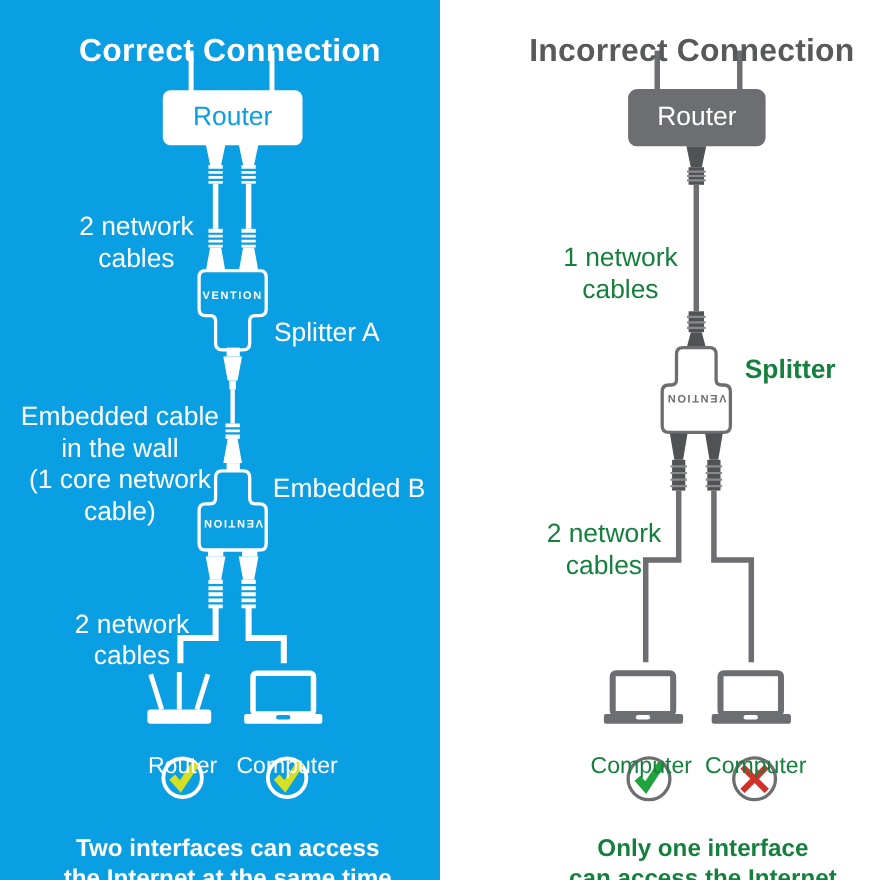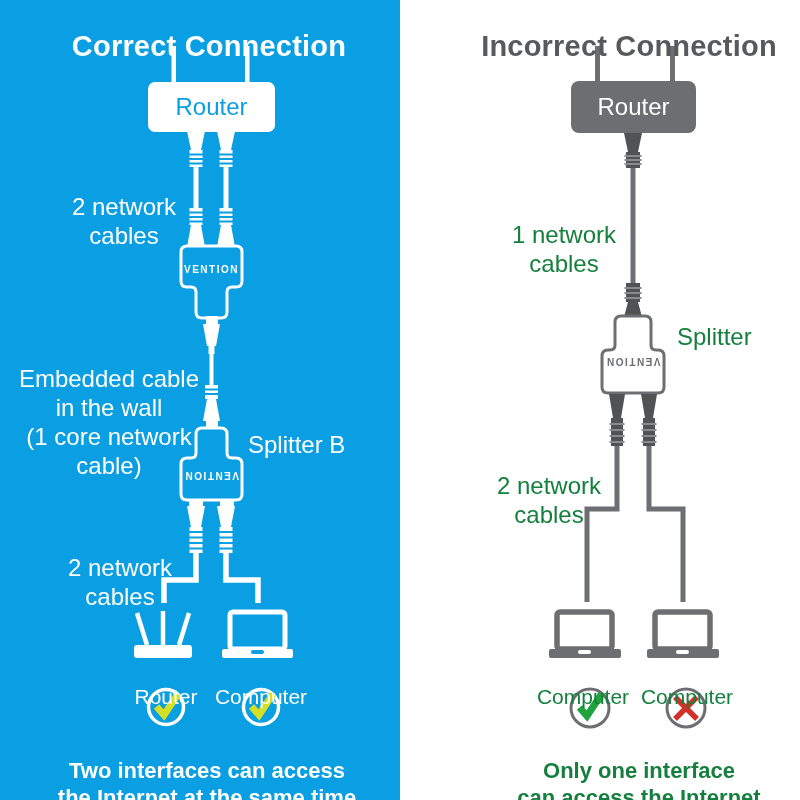--- a/index.html
+++ b/index.html
@@ -114,26 +114,27 @@
         <circle cx="261" cy="707" r="17.5" fill="none" stroke="#FFFFFF" stroke-width="3.5"></circle>
         <polyline points="251.5,706.5 259,715 273,694" fill="none" stroke="#D5DF23" stroke-width="7"></polyline>
       </g>
     </svg>
 
     <div class="txt title ctr" style="left:9px; top:7px; width:400px;">Correct Connection</div>
     <div class="txt routerlbl" style="left:148px; top:82px; width:127px; line-height:50px; color:#0A9EE2;">Router</div>
     <div class="txt lbl ctr" style="left:24px; top:169px; width:200px;">2 network
 cables</div>
     <div class="txt vention" style="left:181px; top:264px; width:61px; color:#FFFFFF;">VENTION</div>
+    <div class="txt lbl" style="left:249px; top:288px;">Splitter A</div>
     <div class="txt lbl ctr" style="left:9px; top:341px; width:200px;">Embedded cable
 in the wall
 (1 core network
 cable)</div>
     <div class="txt vention flip" style="left:181px; top:470px; width:61px; color:#FFFFFF;">VENTION</div>
-    <div class="txt lbl" style="left:248px; top:430px;">Splitter B</div>
+    <div class="txt lbl" style="left:248px; top:430px;">Embedded B</div>
     <div class="txt lbl ctr" style="left:20px; top:530px; width:200px;">2 network
 cables</div>
     <div class="txt dev ctr" style="left:106px; top:662px; width:120px;">Router</div>
     <div class="txt dev ctr" style="left:201px; top:662px; width:120px;">Computer</div>
     <div class="txt cap ctr" style="left:7px; top:734px; width:400px;">Two interfaces can access
 the Internet at the same time</div>
   </div>
 
   <div class="panel" id="panel-right">
 
@@ -195,21 +196,21 @@
         <line x1="266" y1="697" x2="288" y2="719" stroke="#D0312B" stroke-width="5.5"></line>
         <line x1="288" y1="697" x2="266" y2="719" stroke="#D0312B" stroke-width="5.5"></line>
       </g>
     </svg>
 
     <div class="txt title ctr" style="left:20px; top:7px; width:400px;">Incorrect Connection</div>
     <div class="txt routerlbl" style="left:162px; top:81px; width:125px; line-height:52px; color:#FFFFFF;">Router</div>
     <div class="txt lbl ctr" style="left:55px; top:197px; width:200px;">1 network
 cables</div>
     <div class="txt vention flip" style="left:193px; top:356px; width:62px; color:#6D6E71;">VENTION</div>
-    <div class="txt lbl" style="left:268px; top:322px;">Splitter</div>
+    <div class="txt lbl" style="left:268px; top:322px;font-weight:bold;">Splitter</div>
     <div class="txt lbl ctr" style="left:40px; top:448px; width:200px;">2 network
 cables</div>
     <div class="txt dev ctr" style="left:114px; top:662px; width:120px;">Computer</div>
     <div class="txt dev ctr" style="left:218px; top:662px; width:120px;">Computer</div>
     <div class="txt cap ctr" style="left:30px; top:734px; width:400px;">Only one interface
 can access the Internet</div>
   </div>
 
 </div>
 

